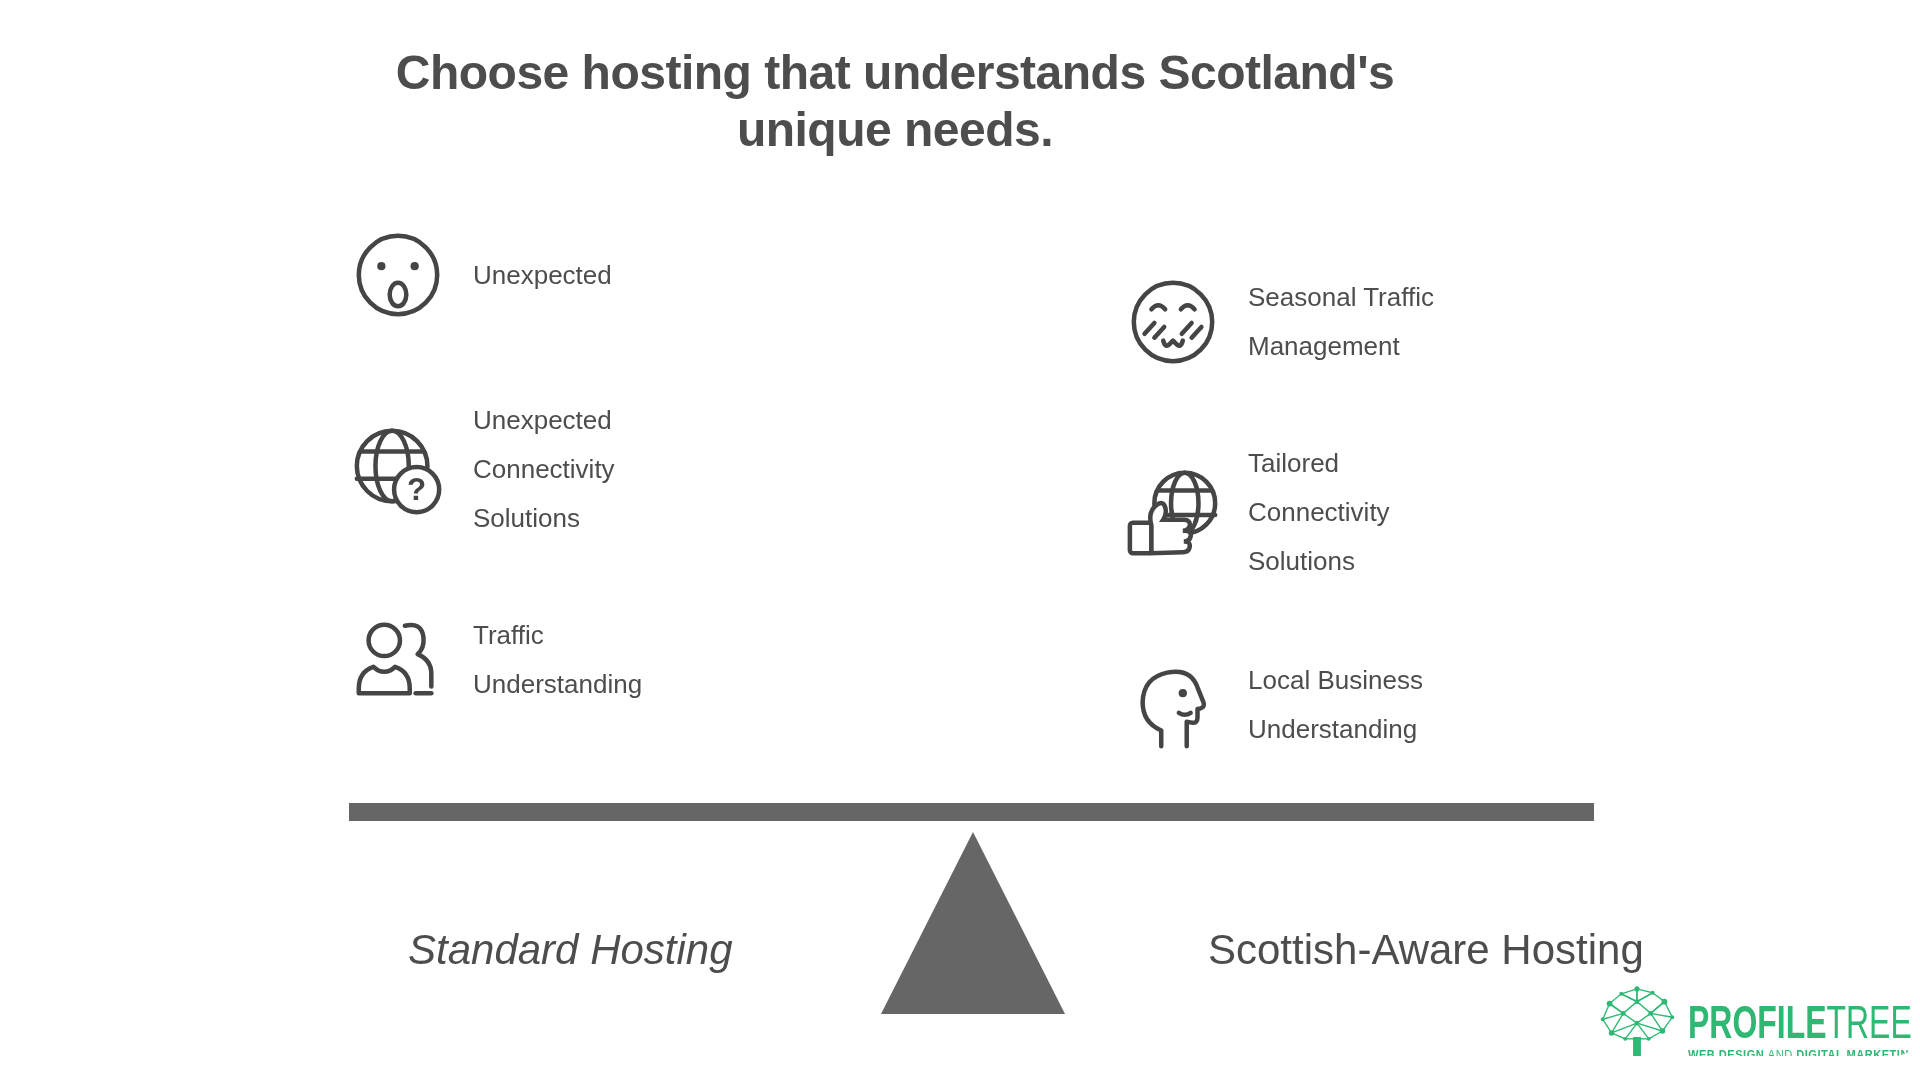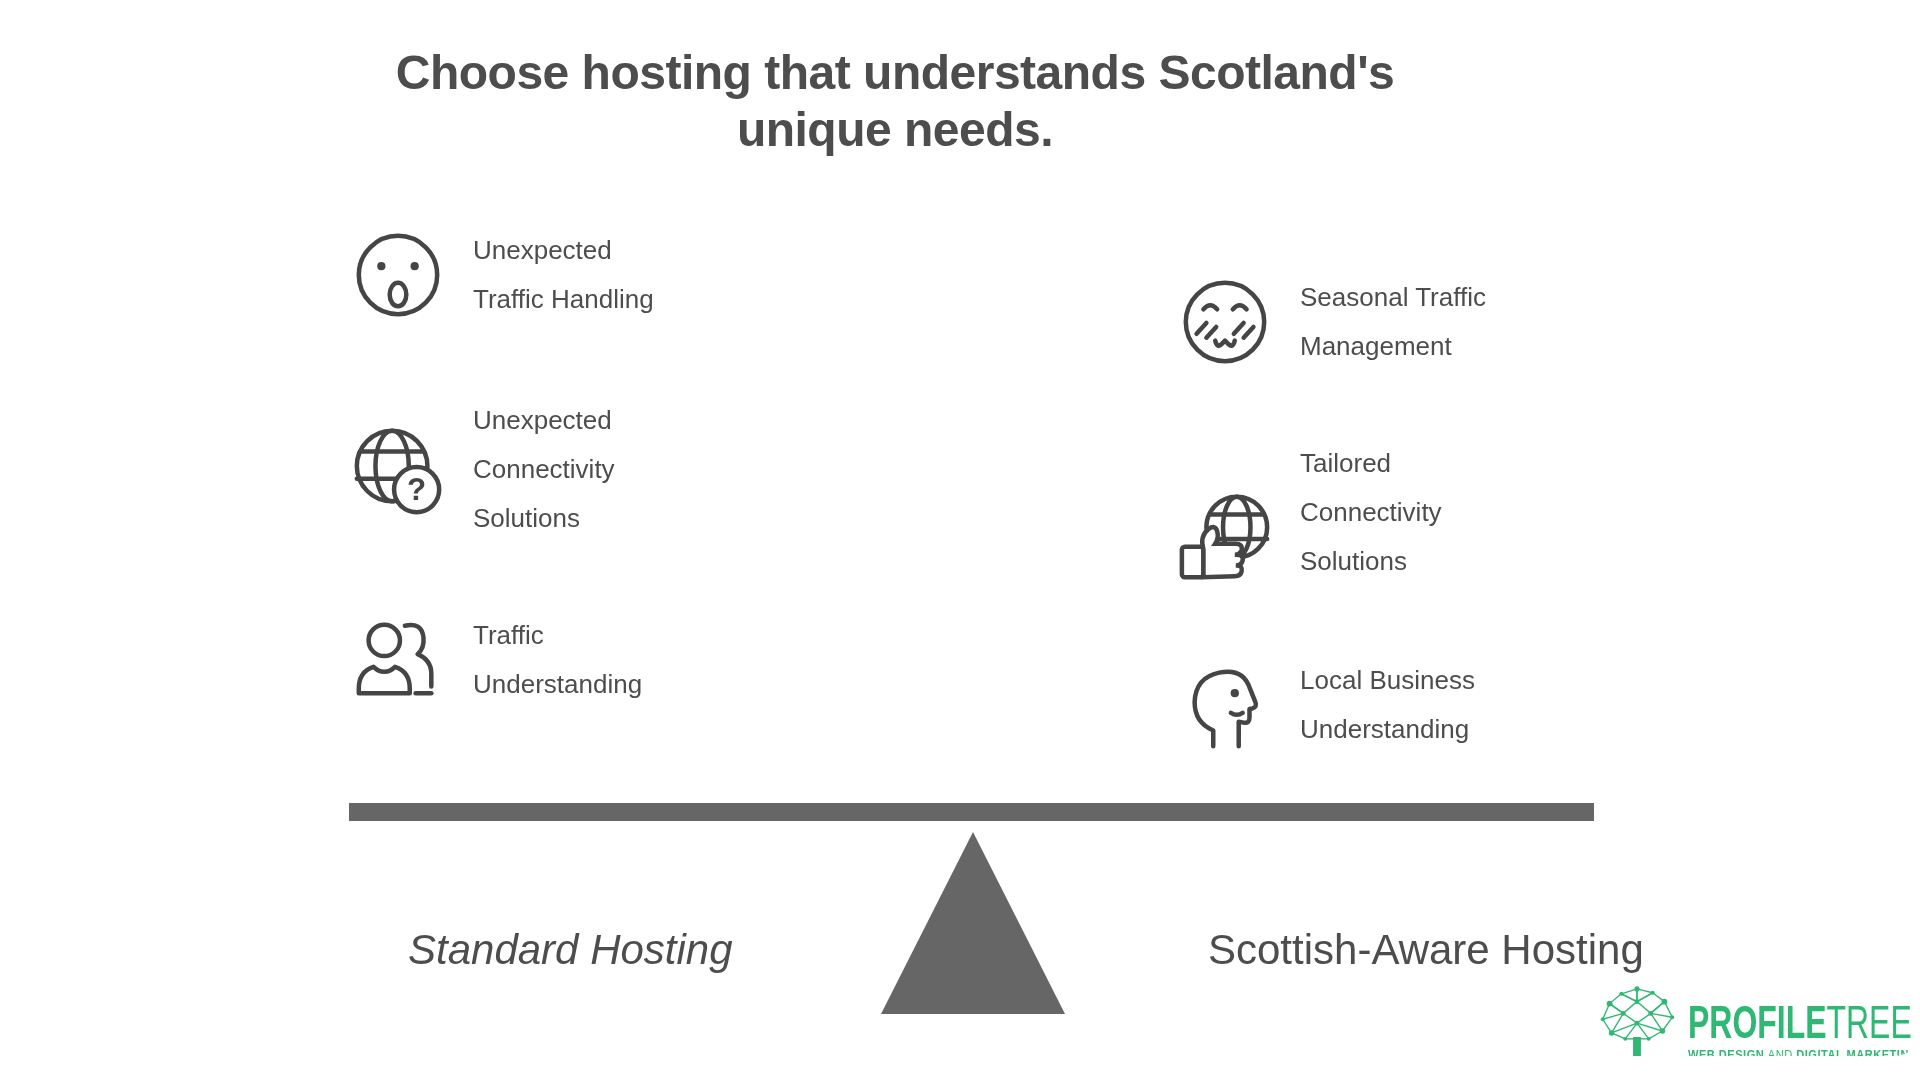--- a/index.html
+++ b/index.html
@@ -8,21 +8,21 @@
     font-family:"Liberation Sans",sans-serif;color:#4a4a4a;border-radius:25px;
   }
   .title{
     position:absolute;top:44px;left:0;width:1790px;text-align:center;
     font-size:48px;font-weight:700;line-height:57px;color:#4d4d4d;letter-spacing:-0.5px;
   }
   .item{
     position:absolute;display:flex;align-items:center;gap:26px;
   }
   .item.left-col{left:349px;}
-  .item.right-col{left:1176px;align-items:flex-end;}
+  .item.right-col{left:1124px;}
   .item .icon{width:98px;height:98px;flex:0 0 98px;display:block;}
   .item .icon svg{width:98px;height:98px;display:block;}
   .lines{font-size:26px;line-height:49px;color:#4d4d4d;font-weight:400;white-space:nowrap;}
   svg .st{fill:none;stroke:#454545;stroke-width:4.6;stroke-linecap:round;stroke-linejoin:round;}
   svg .fl{fill:#454545;stroke:none;}
   svg .wh{fill:#ffffff;stroke:#454545;stroke-width:4.6;}
   .beam{position:absolute;left:349px;top:803px;width:1245px;height:18px;background:#666666;}
   .fulcrum{
     position:absolute;left:881px;top:832px;width:0;height:0;
     border-left:92px solid transparent;border-right:92px solid transparent;
@@ -60,21 +60,20 @@
     <span class="icon">
       <svg viewBox="0 0 100 100">
         <circle class="st" cx="50" cy="50" r="40"></circle>
         <circle class="fl" cx="33" cy="41" r="4.2"></circle>
         <circle class="fl" cx="67" cy="41" r="4.2"></circle>
         <ellipse class="st" cx="50" cy="70" rx="8.5" ry="12"></ellipse>
       </svg>
     </span>
     <div class="lines">
       <div>Unexpected</div>
-      <div>Traffic Handling</div>
     </div>
   </div>
 
   <div class="item left-col" style="top:396px">
     <span class="icon">
       <svg viewBox="0 0 100 100">
         <circle class="st" cx="44" cy="46" r="36"></circle>
         <ellipse class="st" cx="44" cy="46" rx="17" ry="36"></ellipse>
         <line class="st" x1="12" y1="31" x2="76" y2="31"></line>
         <line class="st" x1="8" y1="59" x2="60" y2="59"></line>

